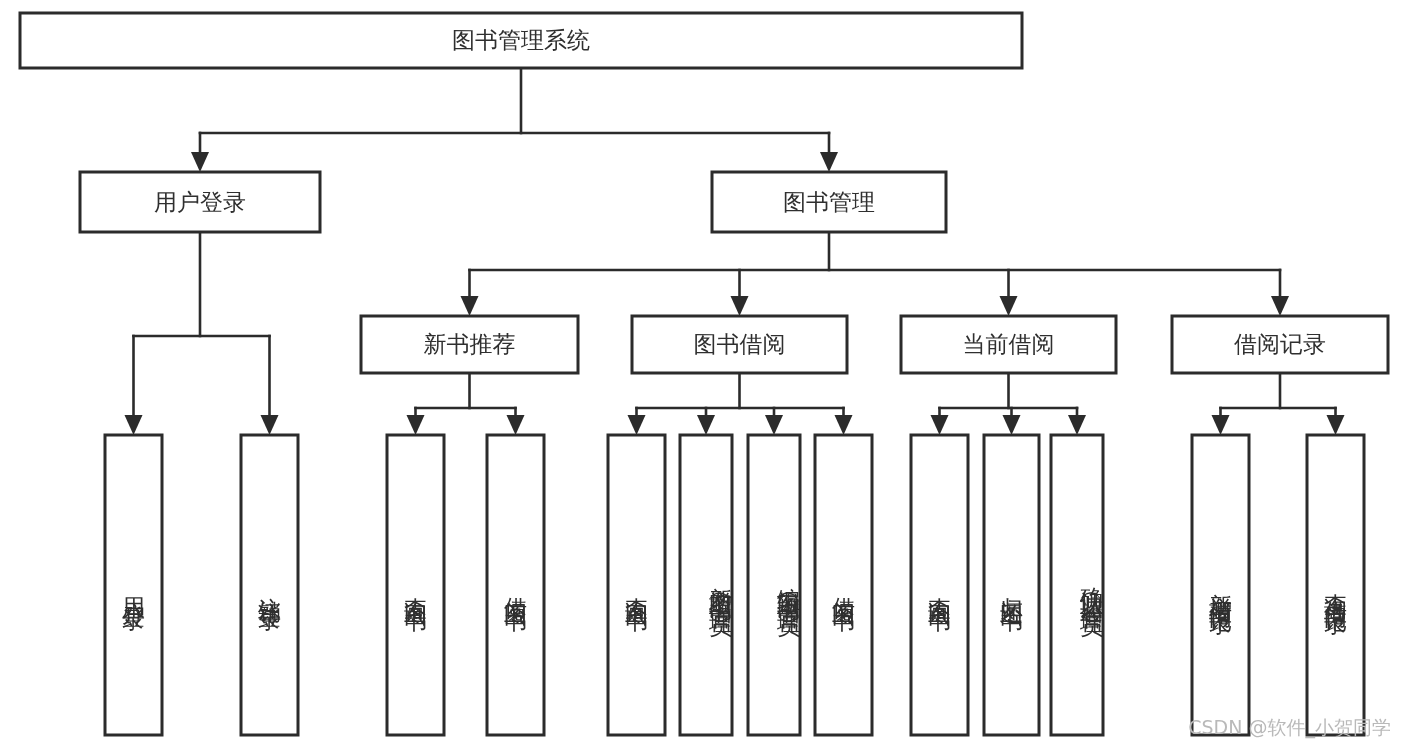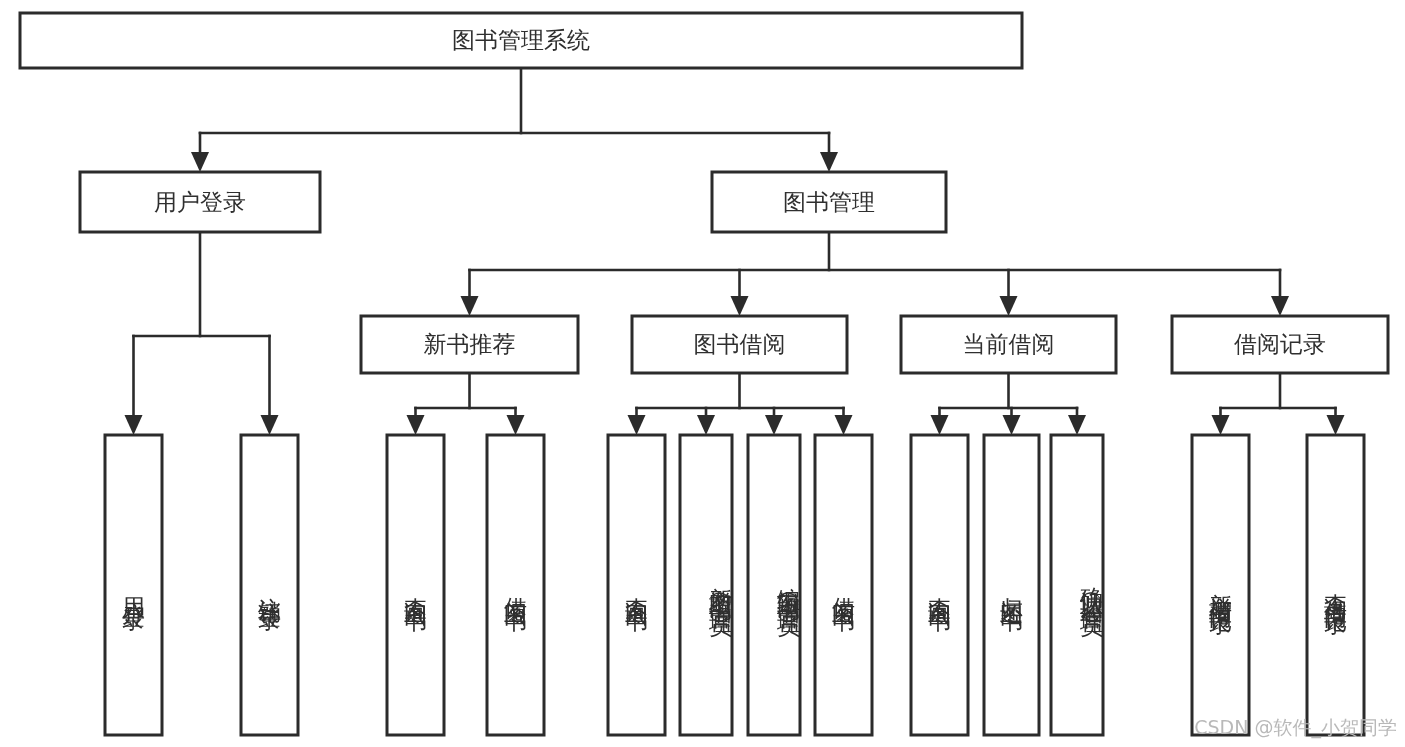--- a/index.html
+++ b/index.html
@@ -30,21 +30,21 @@
     letter-spacing:4px;
     line-height:1;
     white-space:nowrap;
     display:flex;
     align-items:flex-start;
     justify-content:center;
     pointer-events:none;
   }
   .watermark{
     position:absolute;
-    right:8px;bottom:6px;
+    right:14px;bottom:6px;
     font-family:"DejaVu Sans","Liberation Sans",sans-serif;
     font-size:19px;
     color:#b9b9b9;
     white-space:nowrap;
   }
 </style>
 </head>
 <body>
 
 <div id="stage">

